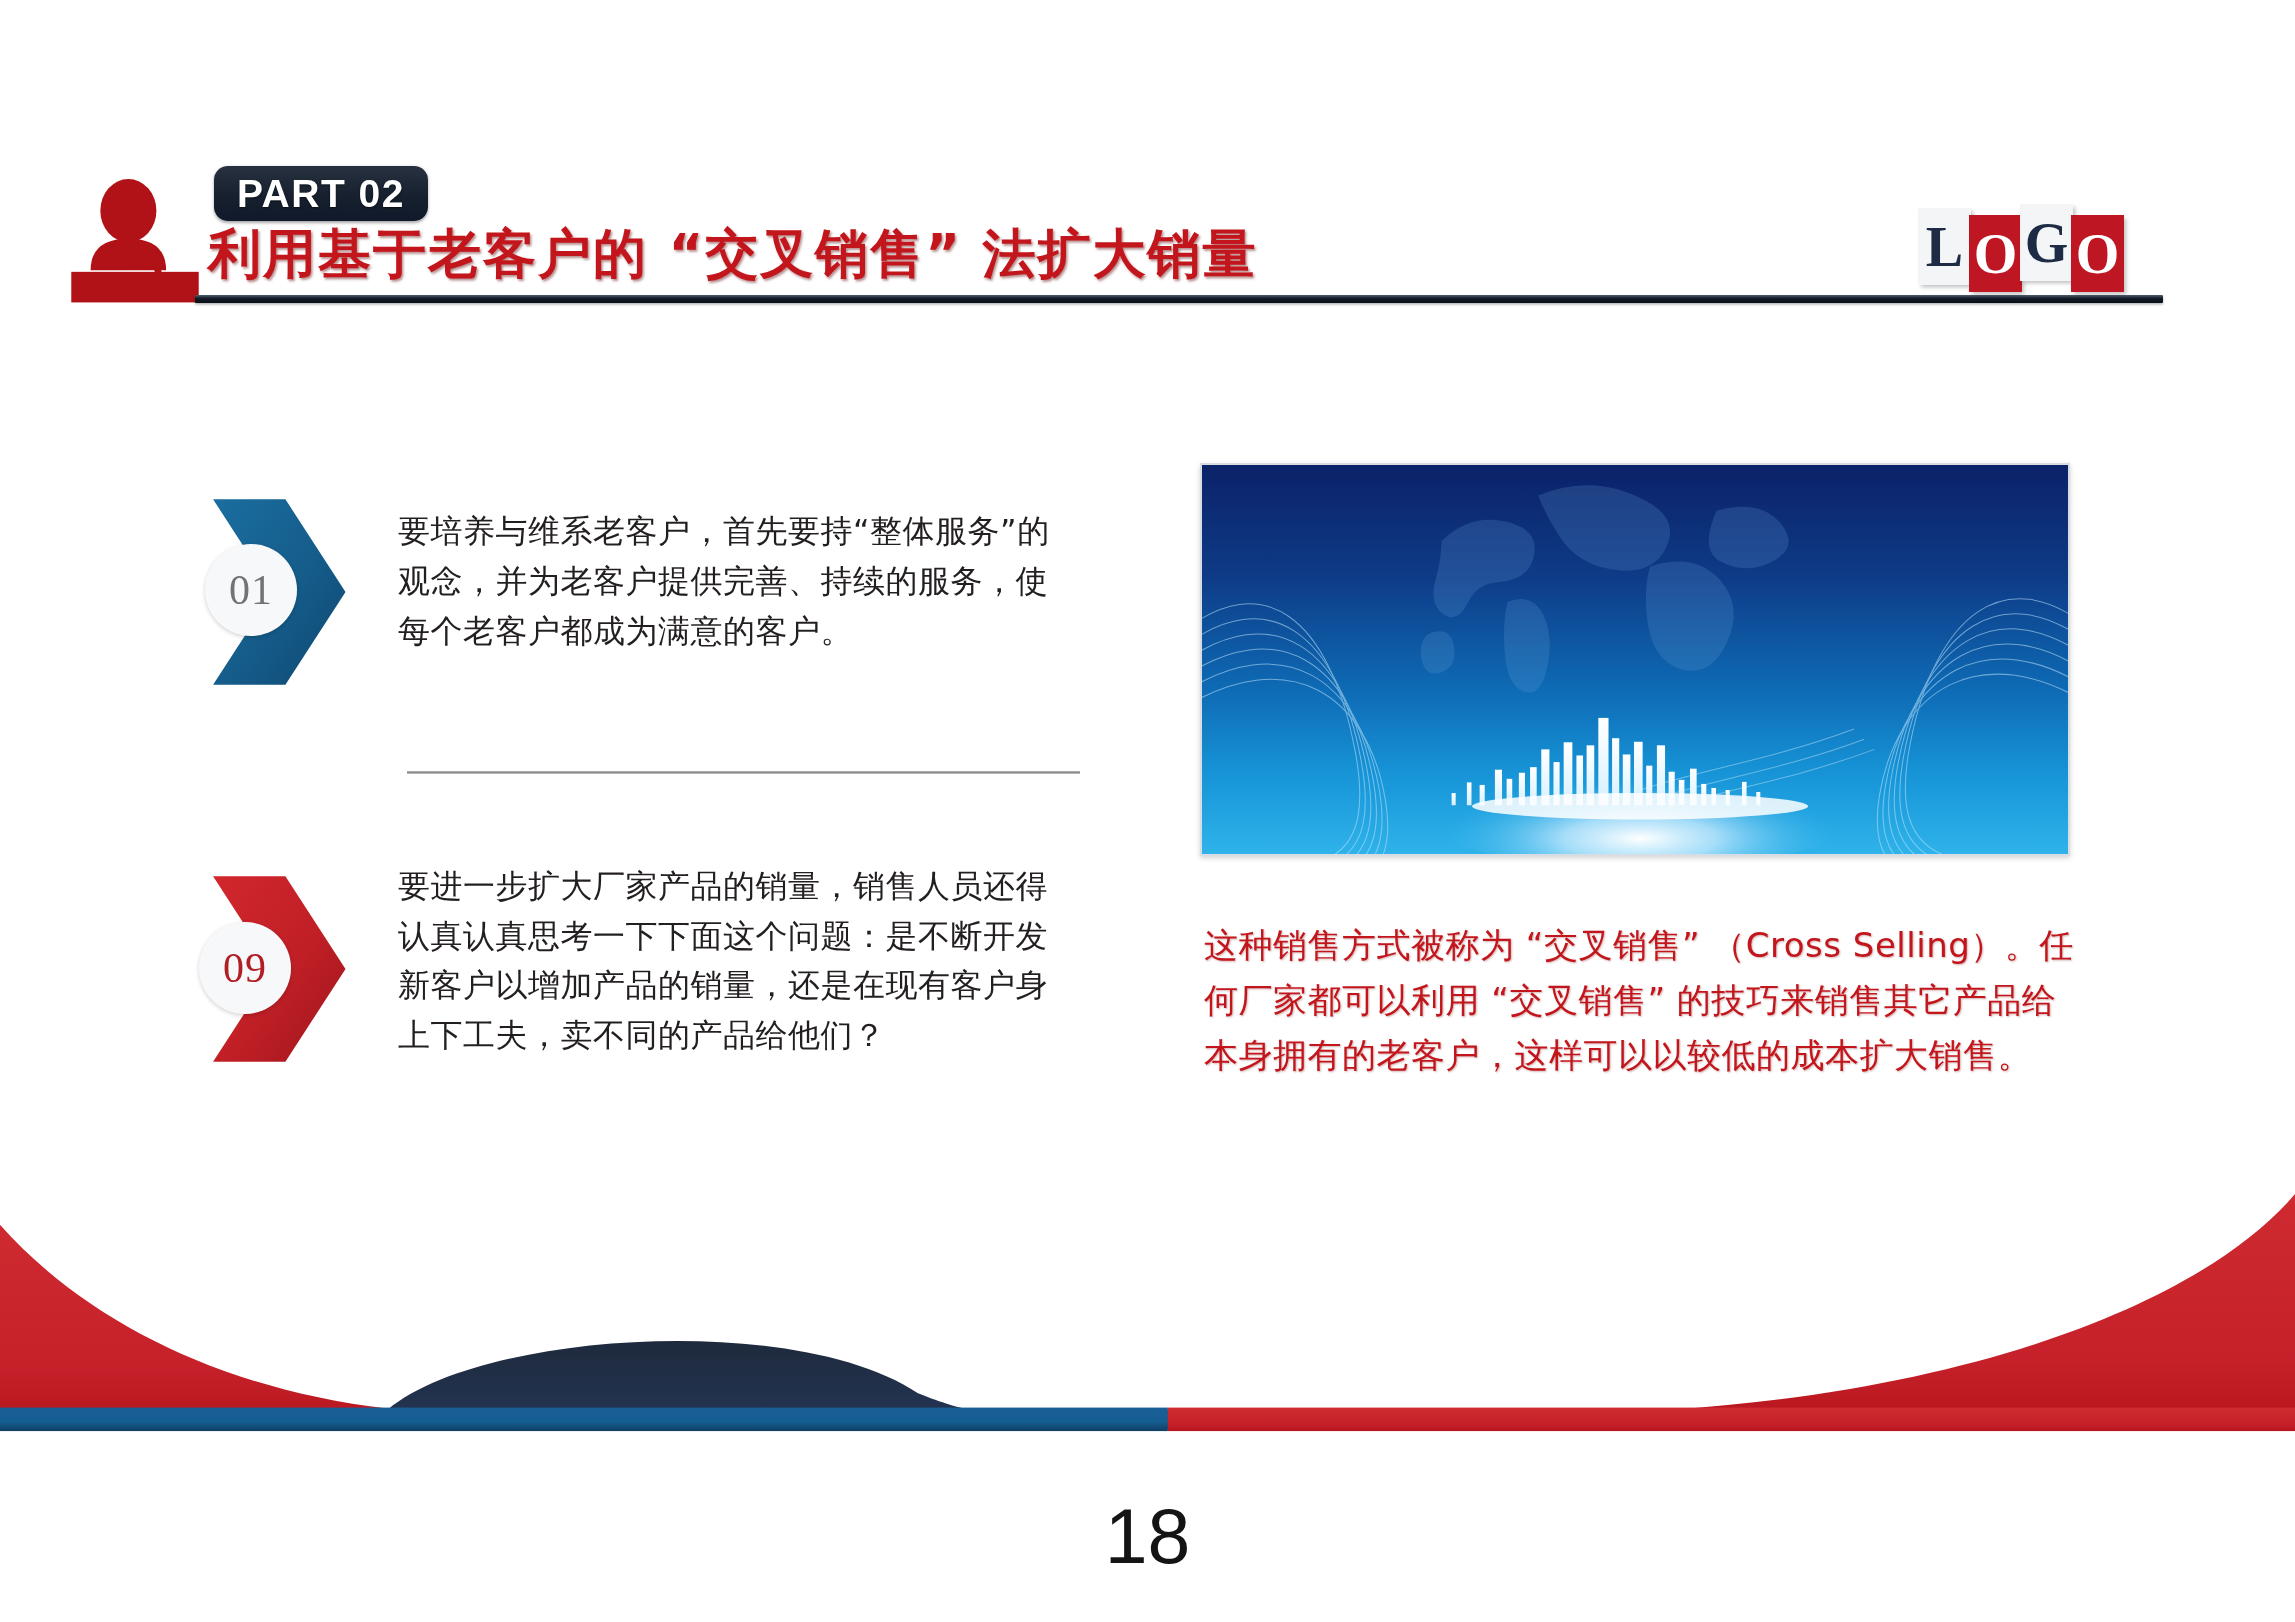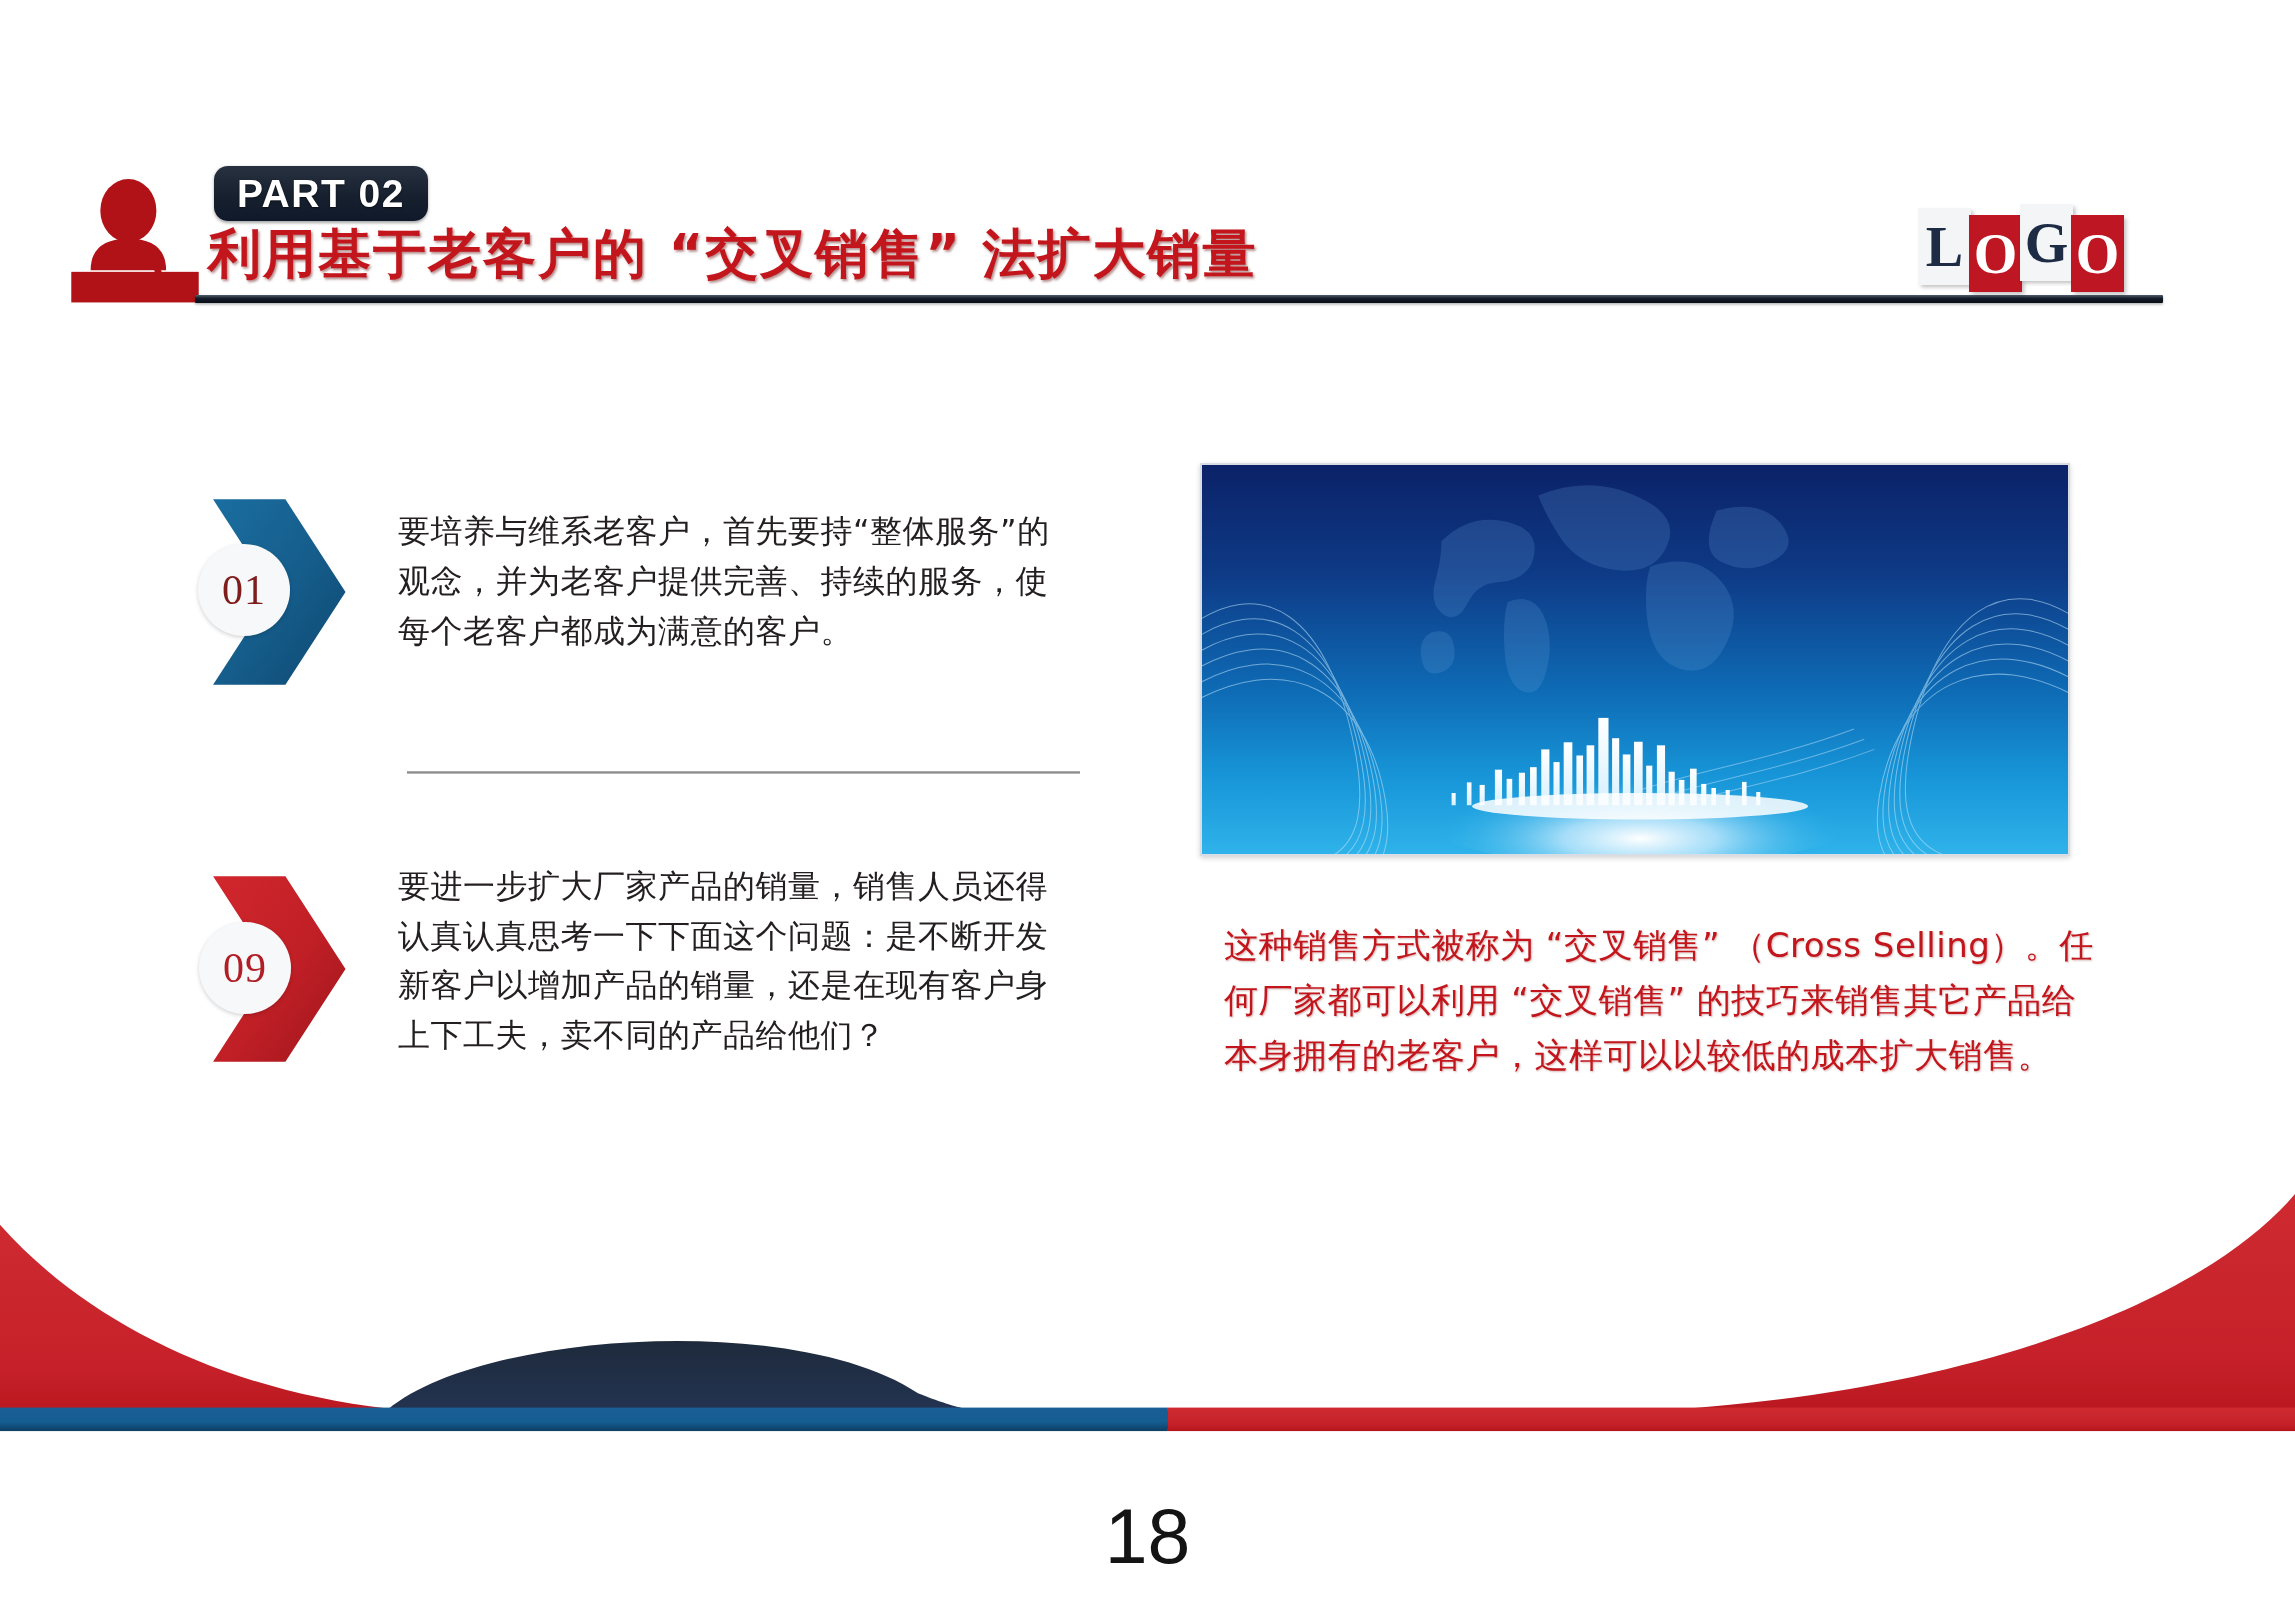--- a/index.html
+++ b/index.html
@@ -50,41 +50,41 @@
   .arrow-item.two{top:398px;}
 
   .chev{position:absolute;left:15.3px;width:163px;height:204px;}
   .chev.one{top:20.4px;}
   .chev.two{top:10.2px;}
 
   .chev-num{position:absolute;width:92px;height:92px;border-radius:50%;
     background:#f7f8fa;display:flex;align-items:center;justify-content:center;
     font-size:42px;font-weight:500;letter-spacing:1px;
     box-shadow:0 1.5px 4.1px rgba(0,0,0,.18);font-family:"Liberation Serif",serif;}
-  .chev-num.one{left:4px;top:75px;color:#7f1d1d;}
+  .chev-num.one{left:11px;top:75px;color:#737373;}
   .chev-num.two{left:5.1px;top:65px;color:#B01F26;}
 
   .body-text{position:absolute;left:204px;width:678px;
     font-size:32px;line-height:1.55;color:#231f20;letter-spacing:0.5px;
     font-family:"DejaVu Sans","Liberation Sans",sans-serif;}
   .body-text.one{top:10.2px;margin-top:28px;}
   .body-text.two{top:5.1px;}
 
   .divider{position:absolute;left:213px;top:312px;width:673px;height:2.6px;
     background:linear-gradient(180deg,#b9b9b9,#8d8d8d,#c9c9c9);}
 
   
   .photo{position:absolute;left:1200px;top:463px;width:870px;height:393px;
     border:2px solid #d8dde4;box-sizing:border-box;overflow:hidden;
     box-shadow:0 2px 5.1px rgba(0,0,0,.18);}
 
   .red-para{position:absolute;left:1204px;top:918px;width:877px;
     font-size:34px;line-height:1.62;color:#C3161C;letter-spacing:0.5px;font-weight:500;
     text-shadow:1px 1px 2px rgba(110,0,0,.30);
-    font-family:"DejaVu Sans","Liberation Sans",sans-serif;margin-left:20px;}
+    font-family:"DejaVu Sans","Liberation Sans",sans-serif;}
 
   
   .bottom-deco{position:absolute;left:0;top:1189px;width:2295px;height:286px;}
 
   
   .page-num{position:absolute;left:0;top:1492px;width:2295px;text-align:center;
     font-size:77px;color:#141414;font-weight:400;
     font-family:"Liberation Sans",sans-serif;}
 </style>
 </head>

